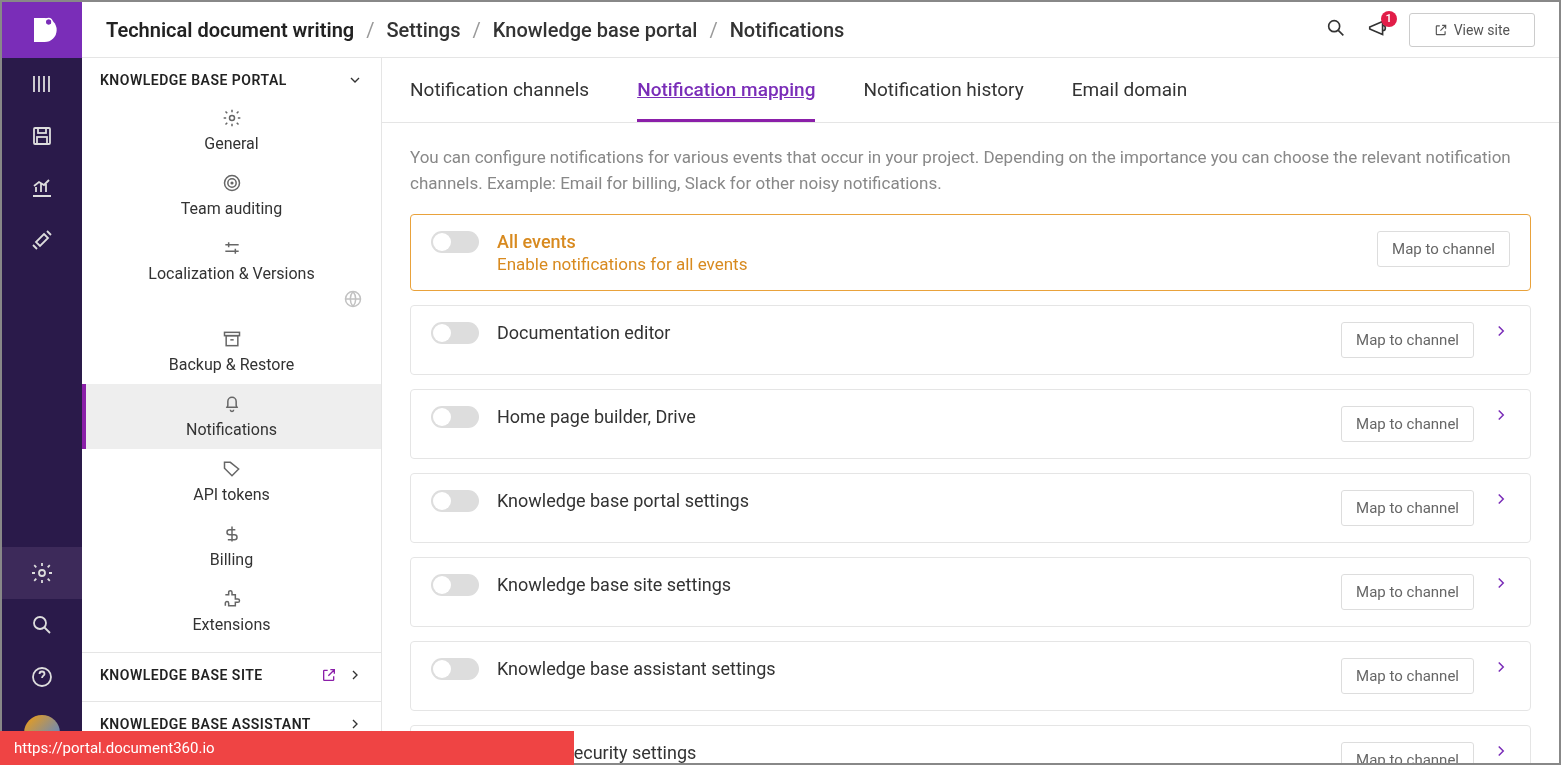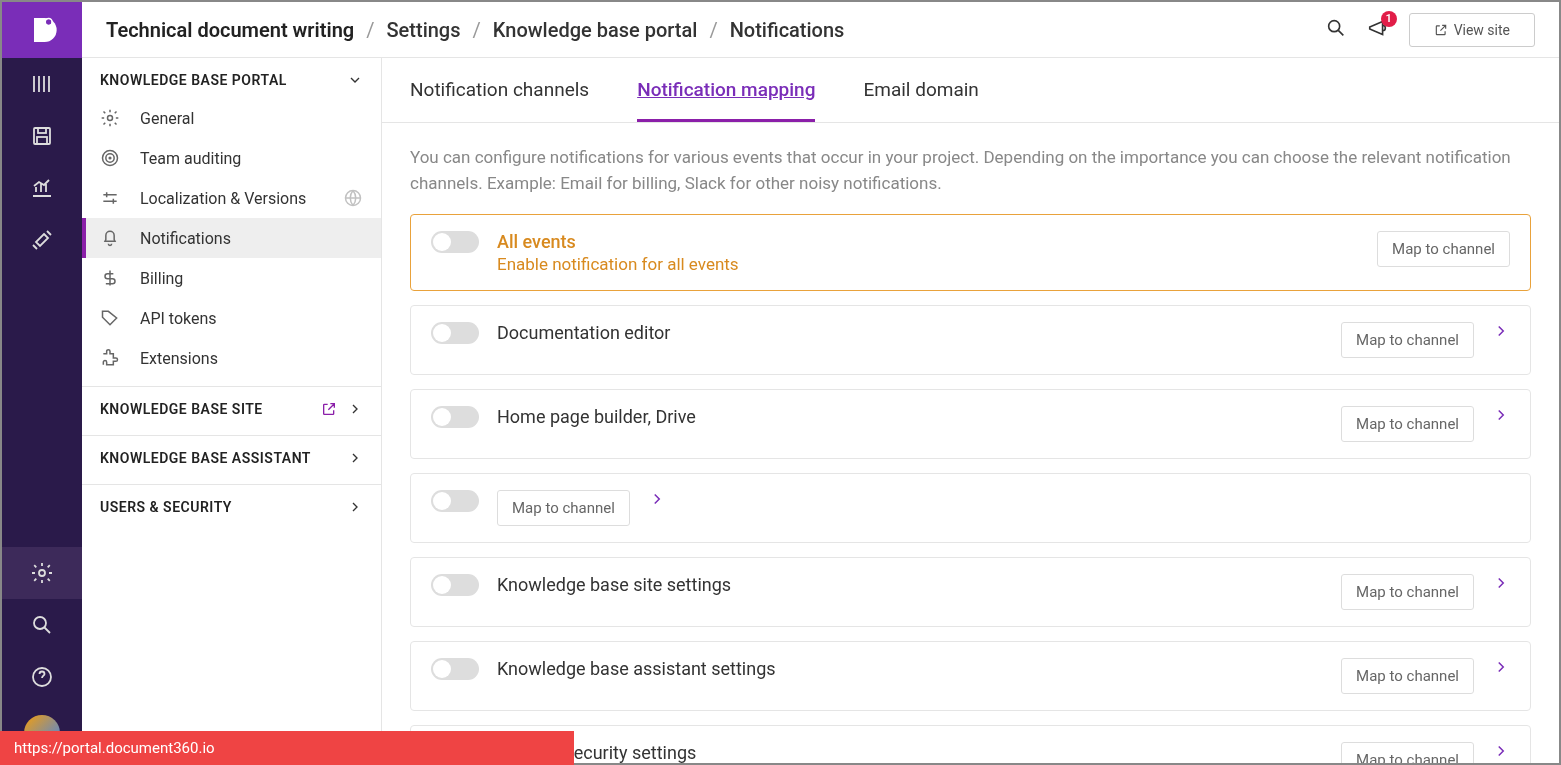--- a/index.html
+++ b/index.html
@@ -22,21 +22,21 @@
 .top-icon { position: relative; cursor: pointer; }
 .top-icon svg { width: 22px; height: 22px; stroke: #333; fill: none; stroke-width: 1.8; }
 .badge { position: absolute; top: -6px; right: -8px; background: #e11d48; color: #fff; font-size: 11px; width: 16px; height: 16px; border-radius: 50%; display: flex; align-items: center; justify-content: center; font-weight: 600; }
 .view-site-btn { border: 1px solid #ccc; background: #fff; padding: 8px 24px; border-radius: 3px; font-size: 14px; color: #555; display: flex; align-items: center; gap: 6px; cursor: pointer; }
 .view-site-btn svg { width: 14px; height: 14px; stroke: #555; fill: none; stroke-width: 2; }
 .content-row { flex: 1; display: flex; min-height: 0; }
 .sidebar { width: 300px; border-right: 1px solid #e5e5e5; overflow-y: auto; position: relative; }
 .sidebar-section-head { display: flex; align-items: center; justify-content: space-between; padding: 14px 18px 10px; font-size: 14px; font-weight: 600; letter-spacing: 0.5px; color: #222; cursor: pointer; }
 .sidebar-section-head .head-icons { display: flex; gap: 10px; align-items: center; }
 .sidebar-section-head svg { width: 16px; height: 16px; stroke: #333; fill: none; stroke-width: 2; }
-.sidebar-item { display: flex; align-items: center; gap: 20px; padding: 10px 18px; font-size: 16px; color: #333; cursor: pointer; }
+.sidebar-item { display: flex; align-items: center; gap: 6px; padding: 10px 18px; font-size: 16px; color: #333; cursor: pointer; flex-direction: column; }
 .sidebar-item svg { width: 20px; height: 20px; stroke: #666; fill: none; stroke-width: 1.8; flex-shrink: 0; }
 .sidebar-item .trailing { margin-left: auto; opacity: 0.4; }
 .sidebar-item.active { background: #eee; border-left: 4px solid #8b1fa9; padding-left: 14px; }
 .sidebar-divider { border-top: 1px solid #e5e5e5; margin: 8px 0 0; }
 .main-panel { flex: 1; display: flex; flex-direction: column; overflow-y: auto; position: relative; }
 .tabs { display: flex; gap: 48px; padding: 20px 28px 0; border-bottom: 1px solid #e5e5e5; }
 .tab { padding-bottom: 18px; font-size: 19px; color: #333; cursor: pointer; border-bottom: 3px solid transparent; }
 .tab.active { color: #7a2db8; border-bottom-color: #8b1fa9; font-weight: 500; text-decoration: underline; }
 .intro { padding: 22px 28px 18px; font-size: 17px; color: #888; line-height: 1.5; }
 .cards { padding: 0 28px 40px; display: flex; flex-direction: column; gap: 14px; }
@@ -165,37 +165,45 @@
       <div class="sidebar-item">
         <svg viewBox="0 0 24 24">
             <path d="M4 8h16M4 16h16M8 5v6M16 13v6"></path>
           </svg>
         <span>Localization &amp; Versions</span>
         <svg class="trailing" viewBox="0 0 24 24">
             <circle cx="12" cy="12" r="9"></circle>
             <path d="M3 12h18M12 3a14 14 0 0 1 0 18M12 3a14 14 0 0 0 0 18"></path>
           </svg>
       </div>
+      <div class="sidebar-item">
+        <svg viewBox="0 0 24 24">
+            <rect x="3" y="4" width="18" height="4"></rect>
+            <rect x="5" y="8" width="14" height="12"></rect>
+            <path d="M10 13h4"></path>
+          </svg>
+        <span>Backup &amp; Restore</span>
+      </div>
       <div class="sidebar-item active">
         <svg viewBox="0 0 24 24">
             <path d="M18 16H6l1-2V9a5 5 0 0 1 10 0v5zM10 19a2 2 0 0 0 4 0"></path>
           </svg>
         <span>Notifications</span>
       </div>
       <div class="sidebar-item">
         <svg viewBox="0 0 24 24">
+            <path d="M20 12l-8 8-9-9V4h7zM7 7h.01"></path>
+          </svg>
+        <span>API tokens</span>
+      </div>
+      <div class="sidebar-item">
+        <svg viewBox="0 0 24 24">
             <path d="M12 3v18M16 7H9a3 3 0 0 0 0 6h6a3 3 0 0 1 0 6H7"></path>
           </svg>
         <span>Billing</span>
-      </div>
-      <div class="sidebar-item">
-        <svg viewBox="0 0 24 24">
-            <path d="M20 12l-8 8-9-9V4h7zM7 7h.01"></path>
-          </svg>
-        <span>API tokens</span>
       </div>
       <div class="sidebar-item">
         <svg viewBox="0 0 24 24">
             <path d="M4 7h4V4a2 2 0 1 1 4 0v3h4v5h3a2 2 0 1 1 0 4h-3v4H8v-3a2 2 0 1 0-4 0v3"></path>
           </svg>
         <span>Extensions</span>
       </div>
       <div class="sidebar-divider"></div>
       <div class="sidebar-section-head">
         <span>KNOWLEDGE BASE SITE</span>
@@ -221,29 +229,30 @@
         <svg viewBox="0 0 24 24">
             <path d="M9 6l6 6-6 6"></path>
           </svg>
       </div>
     </div>
 
     <div class="main-panel">
       <div class="tabs">
         <div class="tab">Notification channels</div>
         <div class="tab active">Notification mapping</div>
+        <div class="tab">Notification history</div>
         <div class="tab">Email domain</div>
       </div>
       <div class="intro">You can configure notifications for various events that occur in your project. Depending on the importance you can choose the relevant notification channels. Example: Email for billing, Slack for other noisy notifications.</div>
       <div class="cards">
         <div class="card highlighted">
           <div class="toggle"></div>
           <div class="card-text">
             <div class="card-title">All events</div>
-            <div class="card-sub">Enable notification for all events</div>
+            <div class="card-sub">Enable notifications for all events</div>
           </div>
           <button class="map-btn">Map to channel</button>
         </div>
 
         <div class="card">
           <div class="toggle"></div>
           <div class="card-text">
               <div class="card-title">Documentation editor</div>
             </div>
           <button class="map-btn">Map to channel</button>
@@ -256,20 +265,23 @@
           <div class="card-text">
               <div class="card-title">Home page builder, Drive</div>
             </div>
           <button class="map-btn">Map to channel</button>
           <svg class="chevron" viewBox="0 0 24 24">
               <path d="M9 6l6 6-6 6"></path>
             </svg>
         </div>
         <div class="card">
           <div class="toggle"></div>
+          <div class="card-text">
+              <div class="card-title">Knowledge base portal settings</div>
+            </div>
           <button class="map-btn">Map to channel</button>
           <svg class="chevron" viewBox="0 0 24 24">
               <path d="M9 6l6 6-6 6"></path>
             </svg>
         </div>
         <div class="card">
           <div class="toggle"></div>
           <div class="card-text">
               <div class="card-title">Knowledge base site settings</div>
             </div>

